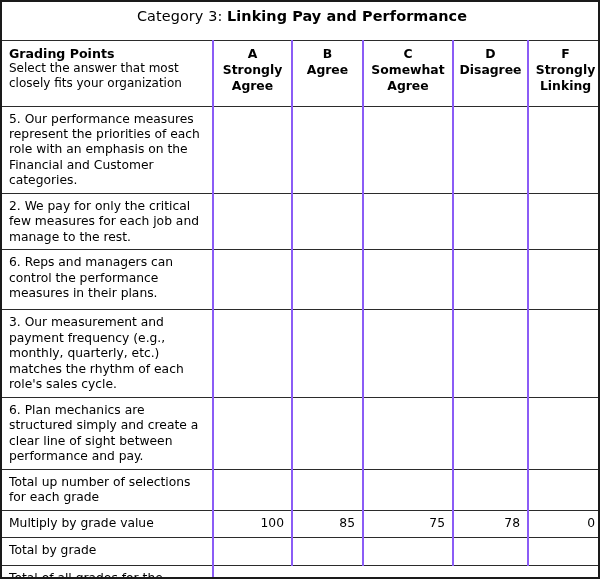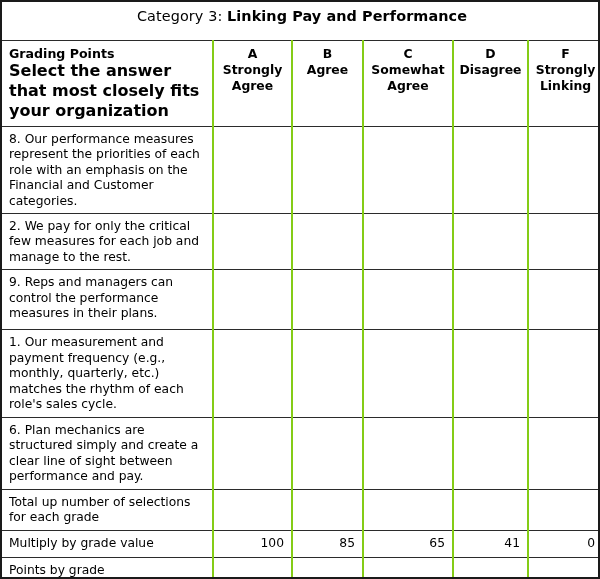--- a/index.html
+++ b/index.html
@@ -26,21 +26,21 @@
   }
 
   table.grade-table {
     width: 100%;
     height: 100%;
     border-collapse: collapse;
     table-layout: fixed;
   }
 
   table.grade-table td {
-    border-right: 2px solid #84cc16;
+    border-right: 2px solid #8b5cf6;
     border-bottom: 1.5px solid #2b2b2b;
     vertical-align: top;
     padding: 5px 7px 4px 7px;
     font-size: 12.3px;
     line-height: 1.26;
     box-sizing: border-box;
     background: #ffffff;
   }
   table.grade-table td:last-child {
     border-right: none;
@@ -79,22 +79,22 @@
     padding-left: 7px;
     padding-right: 6px;
   }
   .grading-title {
     font-weight: 700;
     font-size: 12.6px;
     display: block;
     line-height: 1.24;
   }
   .grading-sub {
-    font-weight: 700;
-    font-size: 16px;
+    font-weight: 400;
+    font-size: 12px;
     display: block;
     line-height: 1.26;
   }
   .head-row td.opt-cell {
     text-align: center;
     font-weight: 700;
     font-size: 12.4px;
     line-height: 1.3;
     padding-left: 2px;
     padding-right: 2px;
@@ -167,21 +167,21 @@
           <span class="opt-label">Disagree</span>
         </td>
         <td class="opt-cell">
           <span class="opt-letter">F</span>
           <span class="opt-label">Strongly Linking</span>
         </td>
       </tr>
 
       <tr style="height:84px">
         <td>
-          <span class="stmt-text">8. Our performance measures represent the priorities of each role with an emphasis on the Financial and Customer categories.</span>
+          <span class="stmt-text">5. Our performance measures represent the priorities of each role with an emphasis on the Financial and Customer categories.</span>
         </td>
         <td class="answer-cell"></td>
         <td class="answer-cell"></td>
         <td class="answer-cell"></td>
         <td class="answer-cell"></td>
         <td class="answer-cell"></td>
       </tr>
 
       <tr style="height:55px">
         <td>
@@ -189,32 +189,32 @@
         </td>
         <td class="answer-cell"></td>
         <td class="answer-cell"></td>
         <td class="answer-cell"></td>
         <td class="answer-cell"></td>
         <td class="answer-cell"></td>
       </tr>
 
       <tr style="height:60px">
         <td>
-          <span class="stmt-text">9. Reps and managers can control the performance measures in their plans.</span>
+          <span class="stmt-text">6. Reps and managers can control the performance measures in their plans.</span>
         </td>
         <td class="answer-cell"></td>
         <td class="answer-cell"></td>
         <td class="answer-cell"></td>
         <td class="answer-cell"></td>
         <td class="answer-cell"></td>
       </tr>
 
       <tr style="height:80px">
         <td>
-          <span class="stmt-text">1. Our measurement and payment frequency (e.g., monthly, quarterly, etc.) matches the rhythm of each role's sales cycle.</span>
+          <span class="stmt-text">3. Our measurement and payment frequency (e.g., monthly, quarterly, etc.) matches the rhythm of each role's sales cycle.</span>
         </td>
         <td class="answer-cell"></td>
         <td class="answer-cell"></td>
         <td class="answer-cell"></td>
         <td class="answer-cell"></td>
         <td class="answer-cell"></td>
       </tr>
 
       <tr style="height:67px">
         <td>
@@ -233,27 +233,27 @@
         <td class="num-cell"></td>
         <td class="num-cell"></td>
         <td class="num-cell"></td>
         <td class="num-cell"></td>
       </tr>
 
       <tr style="height:27px">
         <td class="label-mid">Multiply by grade value</td>
         <td class="num-cell">100</td>
         <td class="num-cell">85</td>
-        <td class="num-cell">65</td>
-        <td class="num-cell">41</td>
+        <td class="num-cell">75</td>
+        <td class="num-cell">78</td>
         <td class="num-cell">0</td>
       </tr>
 
       <tr style="height:28px">
-        <td class="label-mid">Points by grade</td>
+        <td class="label-mid">Total by grade</td>
         <td class="num-cell"></td>
         <td class="num-cell"></td>
         <td class="num-cell"></td>
         <td class="num-cell"></td>
         <td class="num-cell"></td>
       </tr>
 
       <tr>
         <td>Total of all grades for the category and divide by 5</td>
         <td class="num-cell merged-cell" colspan="5"></td>

